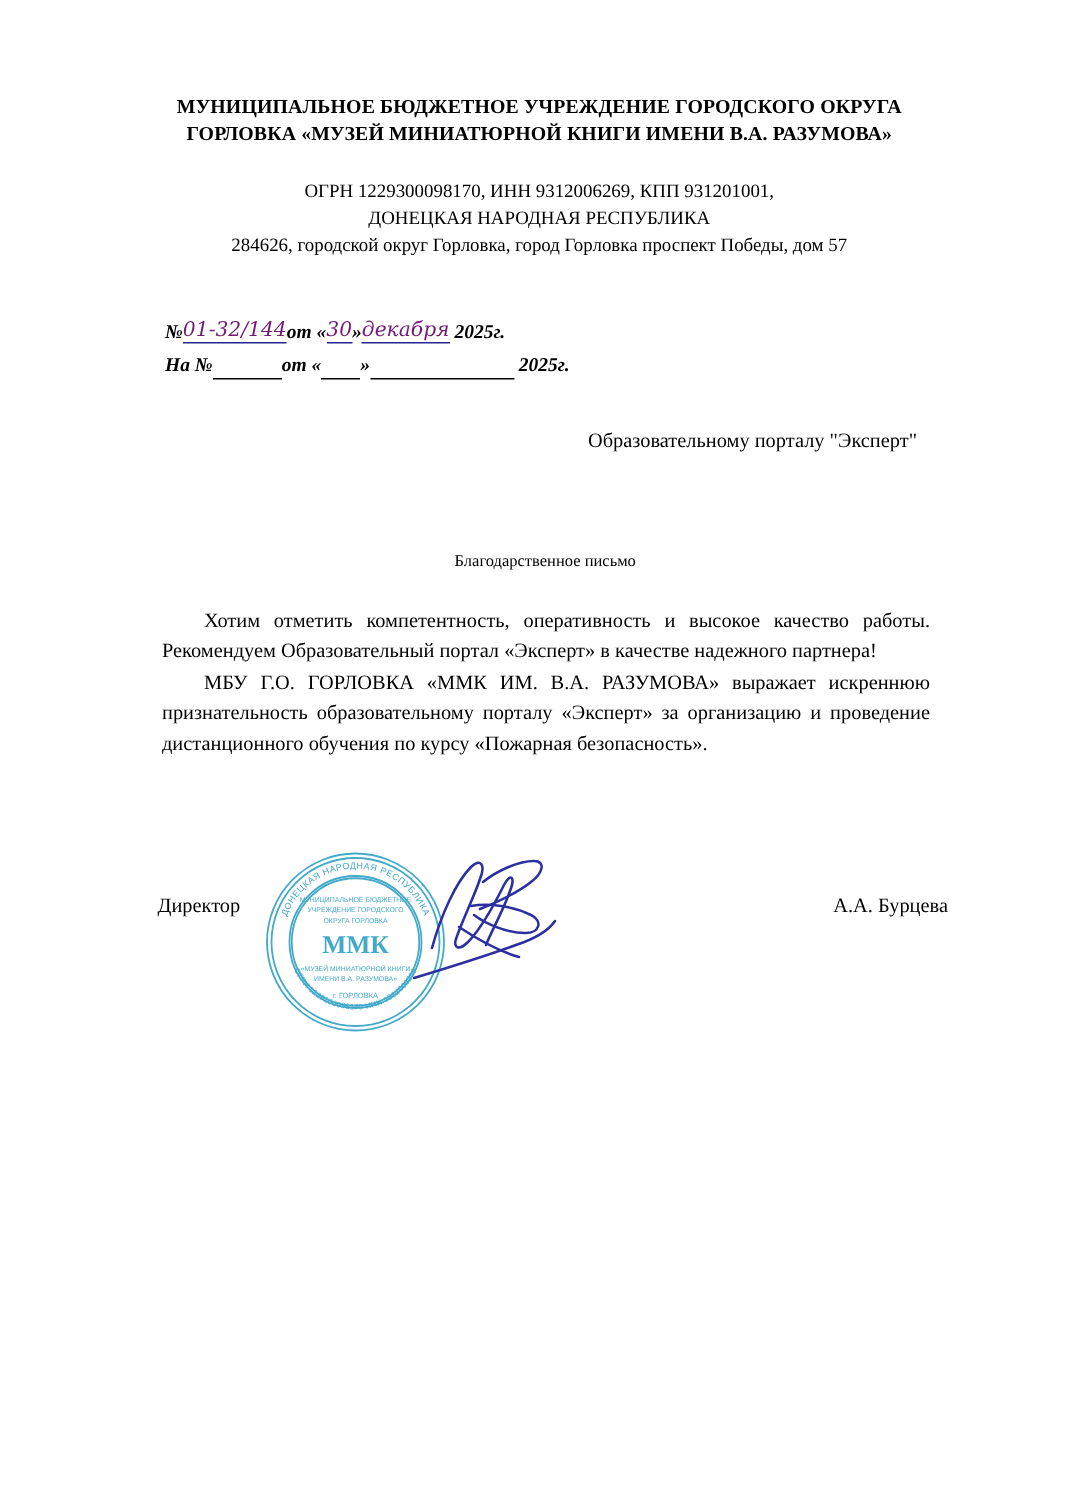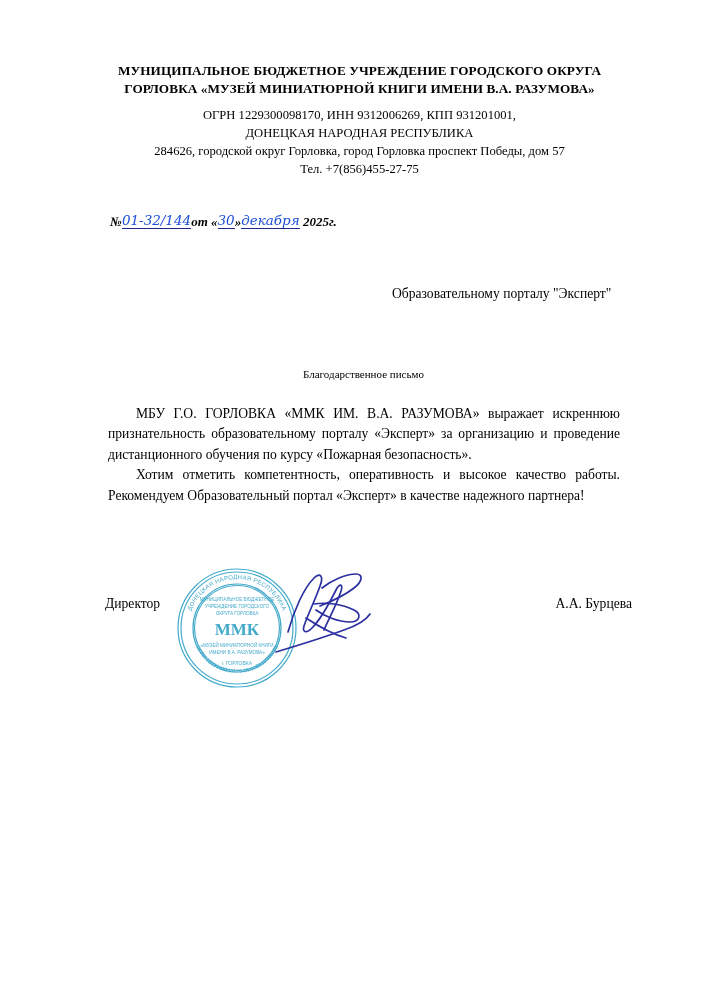--- a/index.html
+++ b/index.html
@@ -28,21 +28,21 @@
     right: 60px;
     text-align: center;
   }
   .org-title {
     font-weight: bold;
     font-size: 13.2px;
     line-height: 1.35;
     letter-spacing: 0.1px;
   }
   .org-details {
-    margin-top: 8px;
+    margin-top: 20px;
     font-size: 12.6px;
     line-height: 1.45;
   }
   .org-email {
     font-weight: bold;
     font-size: 12.6px;
     margin-top: 2px;
   }
 
   
@@ -61,21 +61,21 @@
   }
   .ref-label {
     font-weight: bold;
     font-style: italic;
     font-size: 13px;
   }
   .ref-hand {
     font-family: "DejaVu Serif", serif;
     font-style: italic;
     font-size: 13.5px;
-    color: #1d4ed8;
+    color: #701a75;
     position: relative;
     top: -1px;
   }
   .ref-blank {
     display: inline-block;
     border-bottom: 1px solid #000;
     vertical-align: bottom;
   }
   .ref-year {
     font-weight: bold;
@@ -162,37 +162,39 @@
 
   <div class="letterhead">
     <div class="org-title">
       <div>МУНИЦИПАЛЬНОЕ БЮДЖЕТНОЕ УЧРЕЖДЕНИЕ ГОРОДСКОГО ОКРУГА</div>
       <div>ГОРЛОВКА «МУЗЕЙ МИНИАТЮРНОЙ КНИГИ ИМЕНИ В.А. РАЗУМОВА»</div>
     </div>
     <div class="org-details">
       <div>ОГРН 1229300098170, ИНН 9312006269, КПП 931201001,</div>
       <div>ДОНЕЦКАЯ НАРОДНАЯ РЕСПУБЛИКА</div>
       <div>284626, городской округ Горловка, город Горловка проспект Победы, дом 57</div>
-      <div>Тел. +7(856)455-27-75</div>
     </div>
   </div>
 
   <div class="refblock">
     <div class="ref-line">
       <span class="ref-label">№</span><span class="ref-hand hand-underline">01-32/144</span><span class="ref-label">от «</span><span class="ref-hand hand-underline">30</span><span class="ref-label">»</span><span class="ref-hand hand-underline">декабря</span>&nbsp;<span class="ref-year">2025г.</span>
     </div>
+    <div class="ref-line">
+      <span class="ref-label">На №</span><span class="ref-blank" style="width:46px;">&nbsp;</span><span class="ref-label">от «</span><span class="ref-blank" style="width:26px;">&nbsp;</span><span class="ref-label">»</span><span class="ref-blank" style="width:96px;">&nbsp;</span>&nbsp;<span class="ref-year">2025г.</span>
+    </div>
   </div>
 
   <div class="addressee">Образовательному порталу "Эксперт"</div>
 
   <div class="doc-heading">Благодарственное письмо</div>
 
   <div class="body-text">
+    <p>Хотим отметить компетентность, оперативность и высокое качество работы. Рекомендуем Образовательный портал «Эксперт» в качестве надежного партнера!</p>
     <p>МБУ Г.О. ГОРЛОВКА «ММК ИМ. В.А. РАЗУМОВА» выражает искреннюю признательность образовательному порталу «Эксперт» за организацию и проведение дистанционного обучения по курсу «Пожарная безопасность».</p>
-    <p>Хотим отметить компетентность, оперативность и высокое качество работы. Рекомендуем Образовательный портал «Эксперт» в качестве надежного партнера!</p>
   </div>
 
   <div class="signature-row">
     <span class="sig-title">Директор</span>
     <span class="sig-name">А.А. Бурцева</span>
   </div>
 
   <div class="stamp">
     <svg width="122" height="122" viewBox="0 0 122 122" xmlns="http://www.w3.org/2000/svg">
       <defs>

